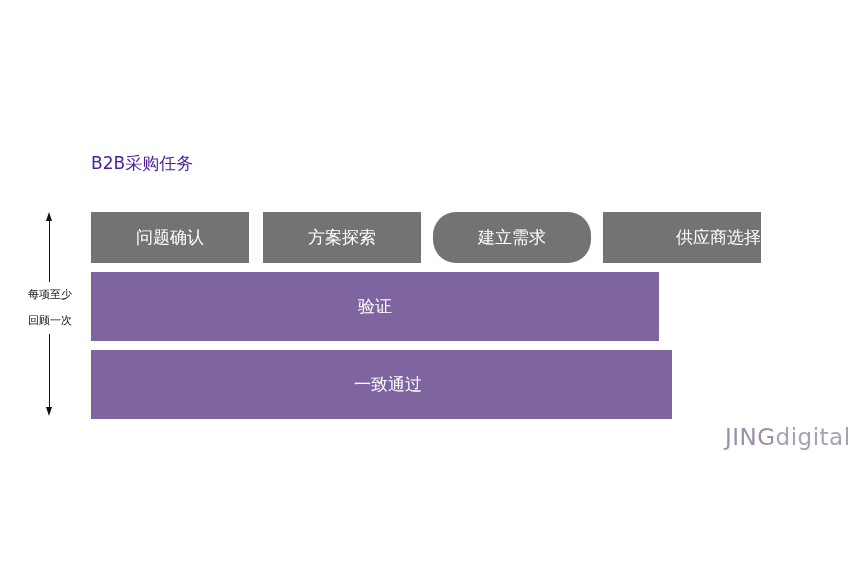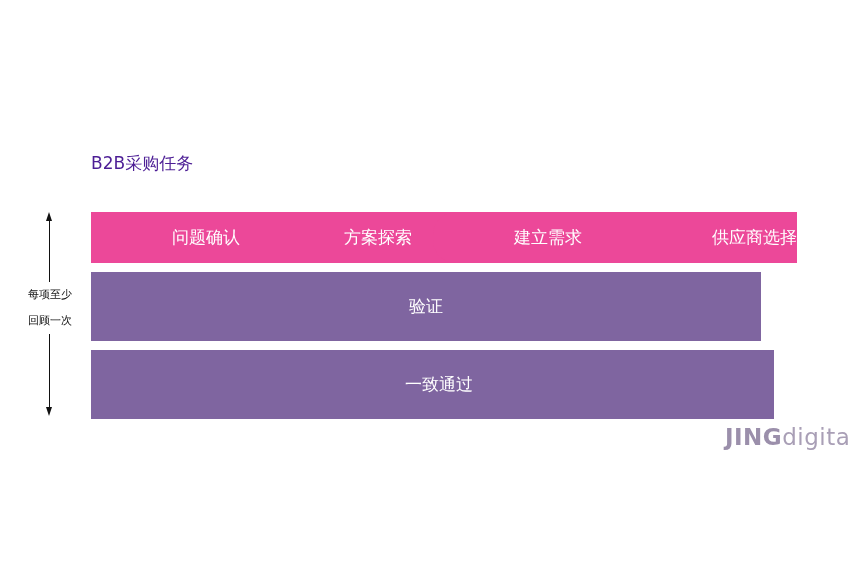--- a/index.html
+++ b/index.html
@@ -7,35 +7,35 @@
       width: 851px; height: 567px; background: #ffffff; position: relative; overflow: hidden;
       font-family: "DejaVu Sans", "Liberation Sans", sans-serif;
     }
     .title {
       position: absolute; left: 91px; top: 151px; font-size: 17px; color: #4c1d95; line-height: 24px;
     }
     .box {
       position: absolute; color: #ffffff; display: flex; align-items: center; justify-content: center;
       font-size: 17px;
     }
-    .task { top: 212px; height: 51px; width: 158px; background: #ec4899; padding-left: 36px; }
-    .wide { left: 91px; width: 670px; height: 69px; background: #7f65a0; }
+    .task { top: 212px; height: 51px; width: 158px; background: #737373; }
+    .wide { left: 91px; width: 568px; height: 69px; background: #7f65a0; }
     .side-label {
       position: absolute; left: 14px; width: 72px; text-align: center; font-size: 11px; color: #111;
       line-height: 26px; top: 282px; background: #fff;
     }
     .arrow-line { position: absolute; left: 49px; width: 1px; background: #111; }
     .arrow-head {
       position: absolute; left: 46px; width: 0; height: 0; border-left: 3.5px solid transparent; border-right: 3.5px solid transparent;
     }
     .logo {
       position: absolute; left: 725px; top: 424px; font-size: 23px; color: #9b8fab; letter-spacing: 0.5px;
       font-family: "DejaVu Sans", sans-serif;
     }
-    .logo .b { font-weight: bold; }
+    .logo .b { font-weight: normal; }
     .logo .l { font-weight: normal; color: #a99fb6; }
   </style>
 </head>
 <body>
 
 <div class="title">B2B采购任务</div>
 
 <div class="arrow-line" style="top:218px;height:64px;"></div>
 <div class="arrow-head" style="top:212px;border-bottom:9px solid #111;"></div>
 <div class="side-label">

